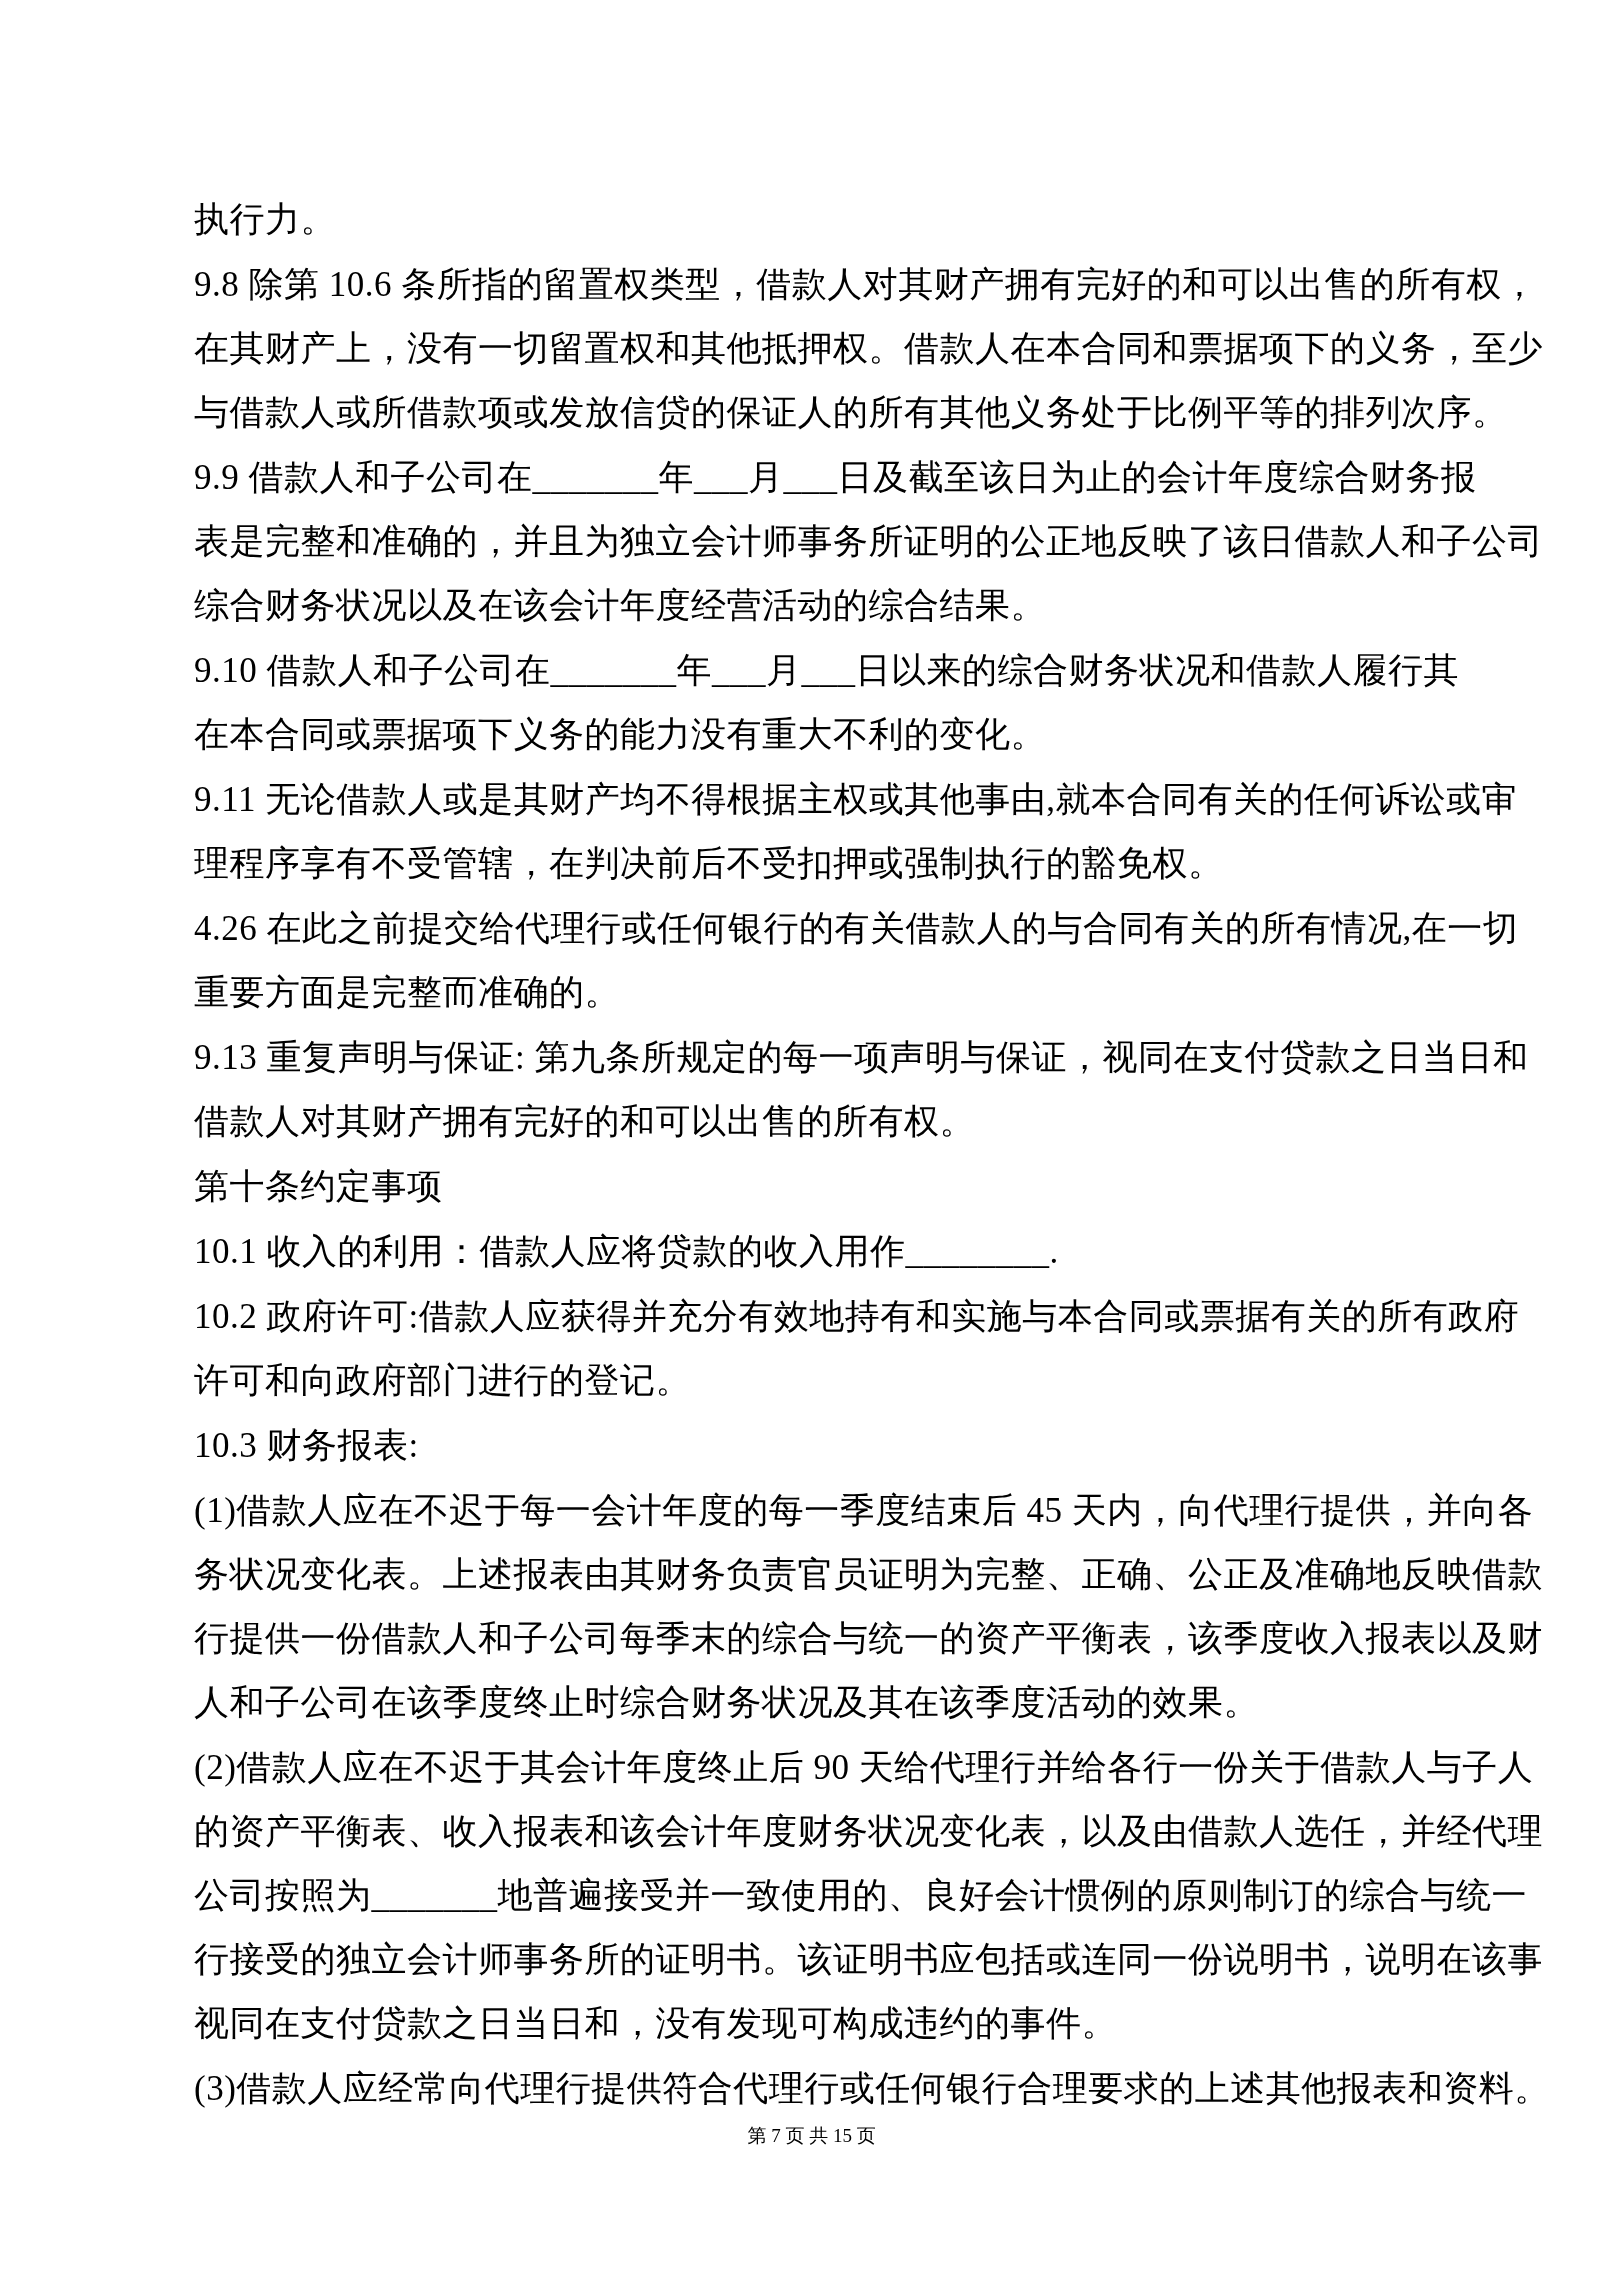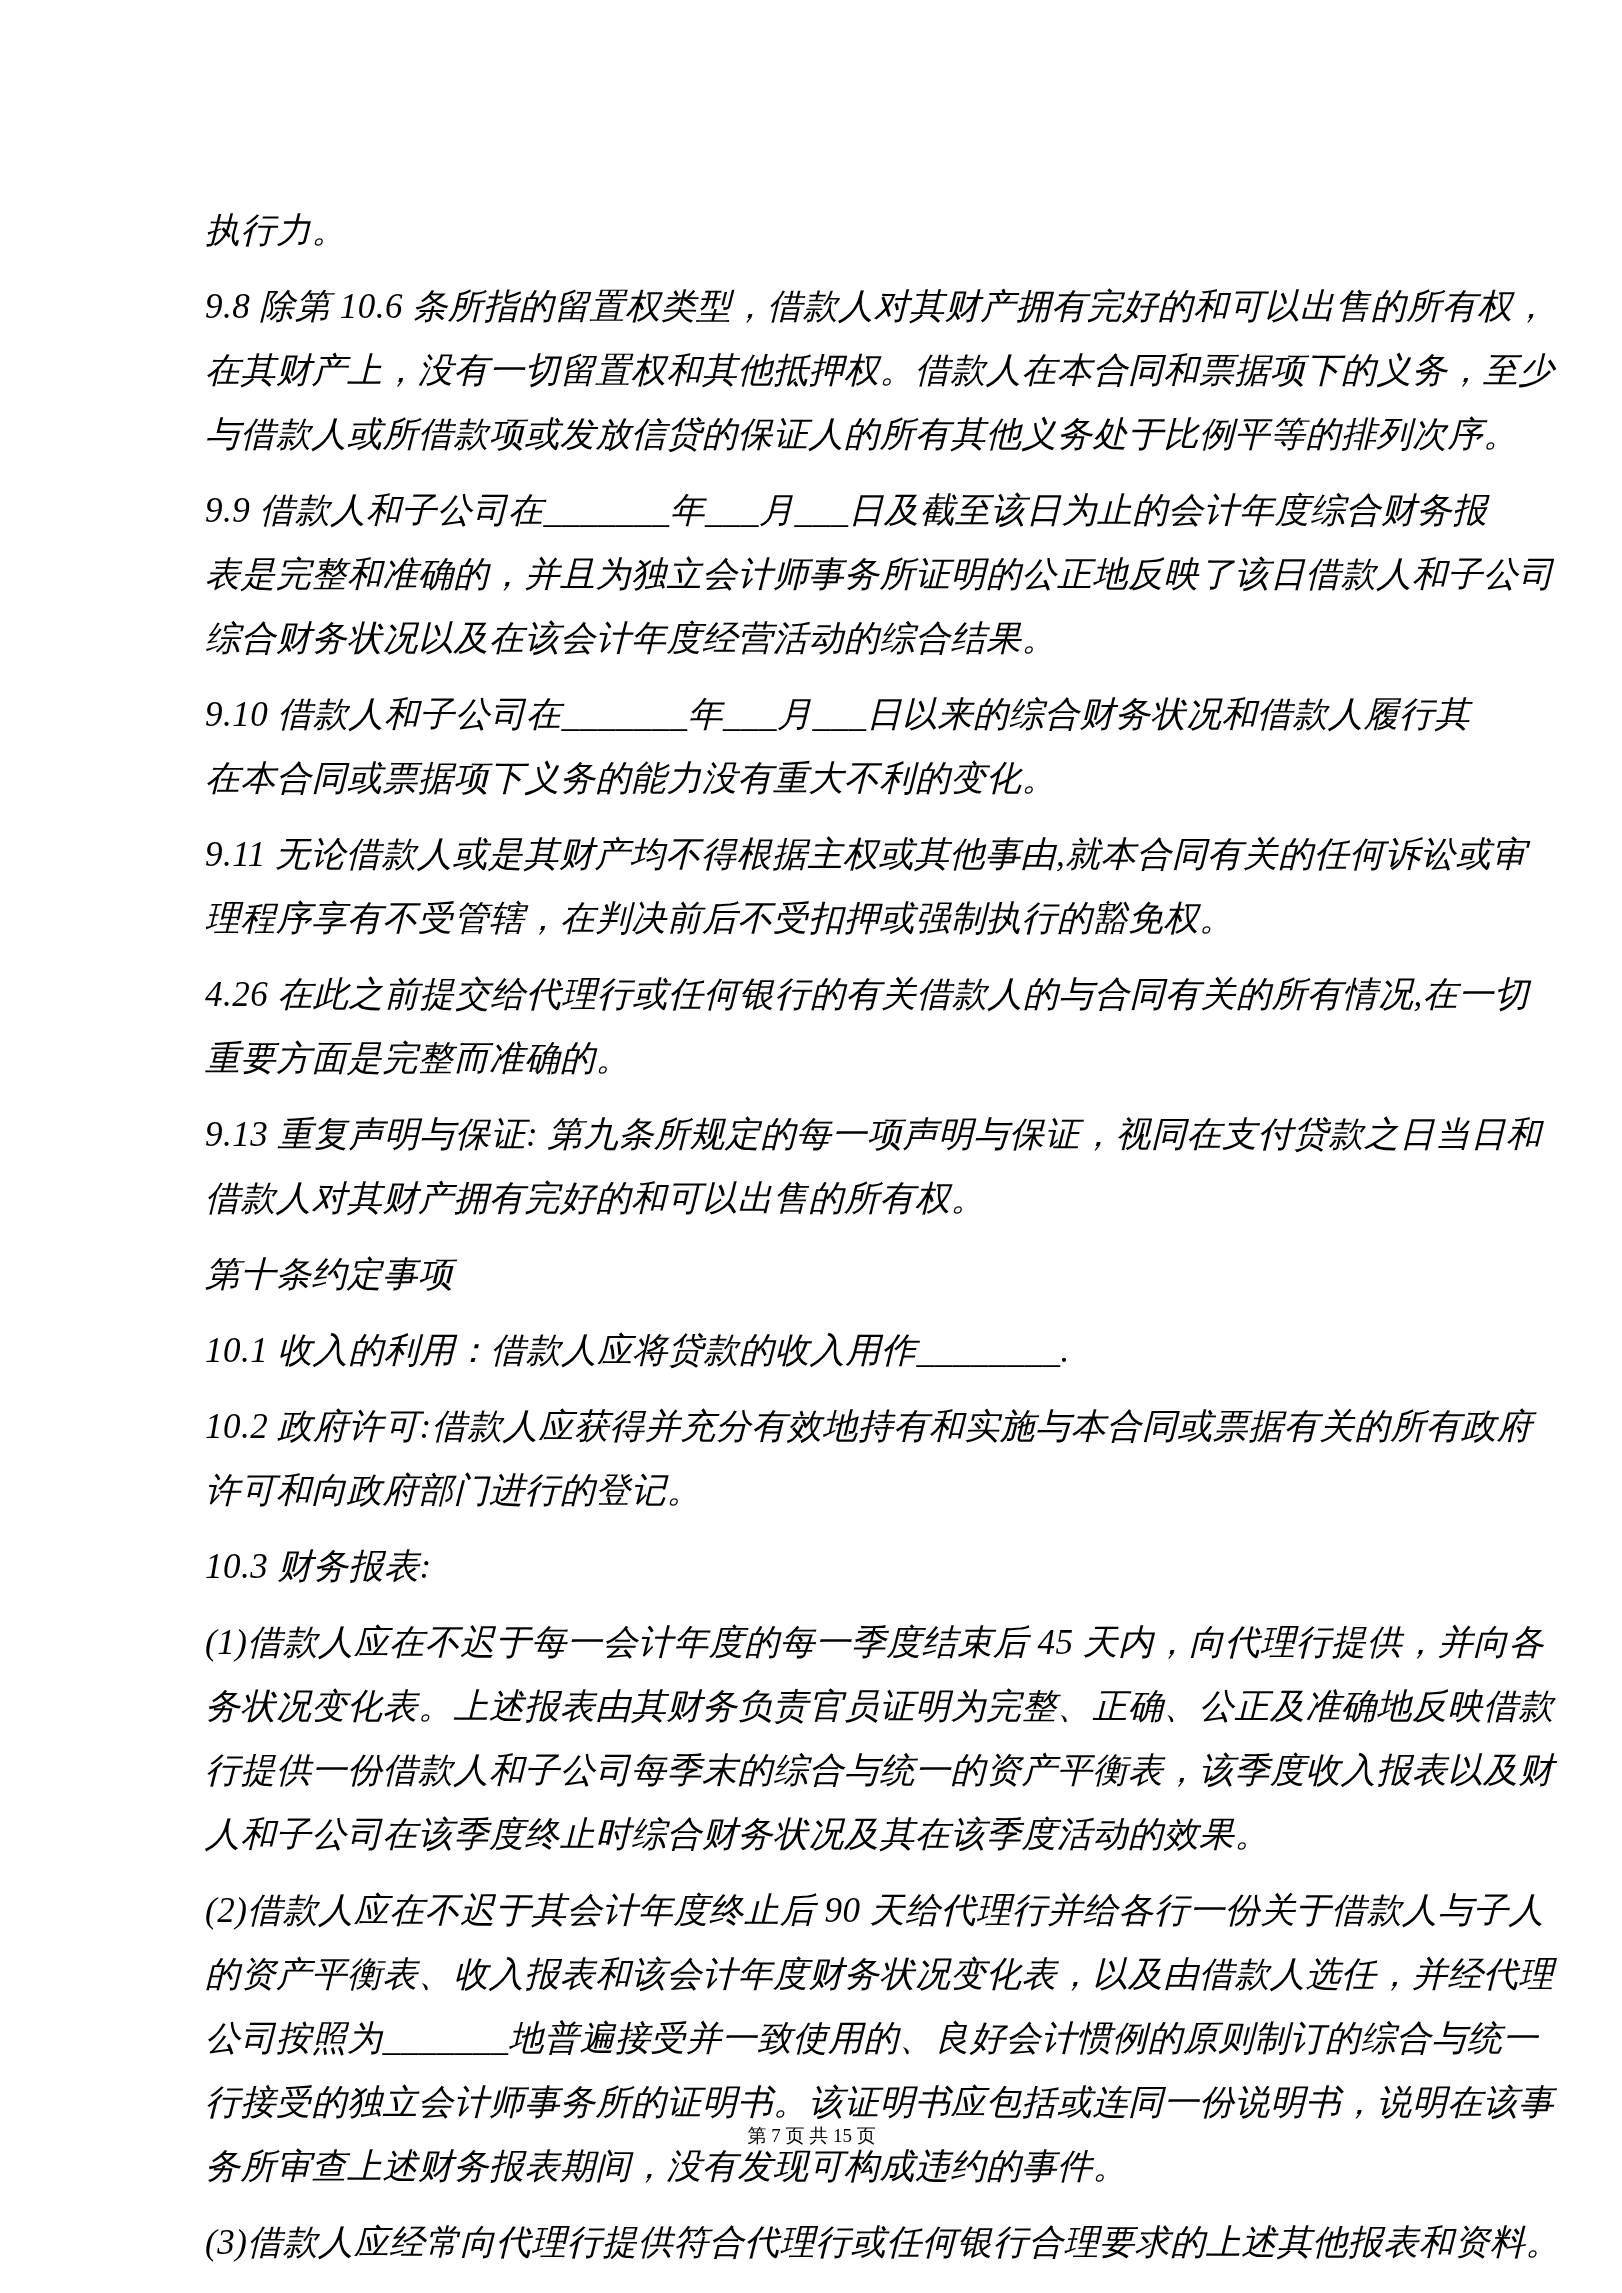--- a/index.html
+++ b/index.html
@@ -16,23 +16,22 @@
     font-family: "Liberation Serif", "DejaVu Serif", serif;
     color: #000000;
   }
   .body-text {
     position: absolute;
     top: 187px;
     left: 193px;
     right: 55px;
   }
   .para {
-    margin: 12px;
+    margin: 1px;
     padding: 0;
-    font-style: italic;
   }
   .line {
     font-size: 35px;
     line-height: 64px;
     height: 64px;
     white-space: nowrap;
     letter-spacing: 0.5px;
   }
   .footer {
     position: absolute;
@@ -109,21 +108,21 @@
       <div class="line">务状况变化表。上述报表由其财务负责官员证明为完整、正确、公正及准确地反映借款</div>
       <div class="line">行提供一份借款人和子公司每季末的综合与统一的资产平衡表，该季度收入报表以及财</div>
       <div class="line">人和子公司在该季度终止时综合财务状况及其在该季度活动的效果。</div>
     </div>
 
     <div class="para">
       <div class="line">(2)借款人应在不迟于其会计年度终止后 90 天给代理行并给各行一份关于借款人与子人</div>
       <div class="line">的资产平衡表、收入报表和该会计年度财务状况变化表，以及由借款人选任，并经代理</div>
       <div class="line">公司按照为_______地普遍接受并一致使用的、良好会计惯例的原则制订的综合与统一</div>
       <div class="line">行接受的独立会计师事务所的证明书。该证明书应包括或连同一份说明书，说明在该事</div>
-      <div class="line">务所审查上述财务报表期间，没有发现可构成违约的事件。</div>
+      <div class="line">视同在支付贷款之日当日和，没有发现可构成违约的事件。</div>
     </div>
 
     <div class="para">
       <div class="line">(3)借款人应经常向代理行提供符合代理行或任何银行合理要求的上述其他报表和资料。</div>
     </div>
 
   </div>
 
   <div class="footer">第 7 页 共 15 页</div>
 </div>

